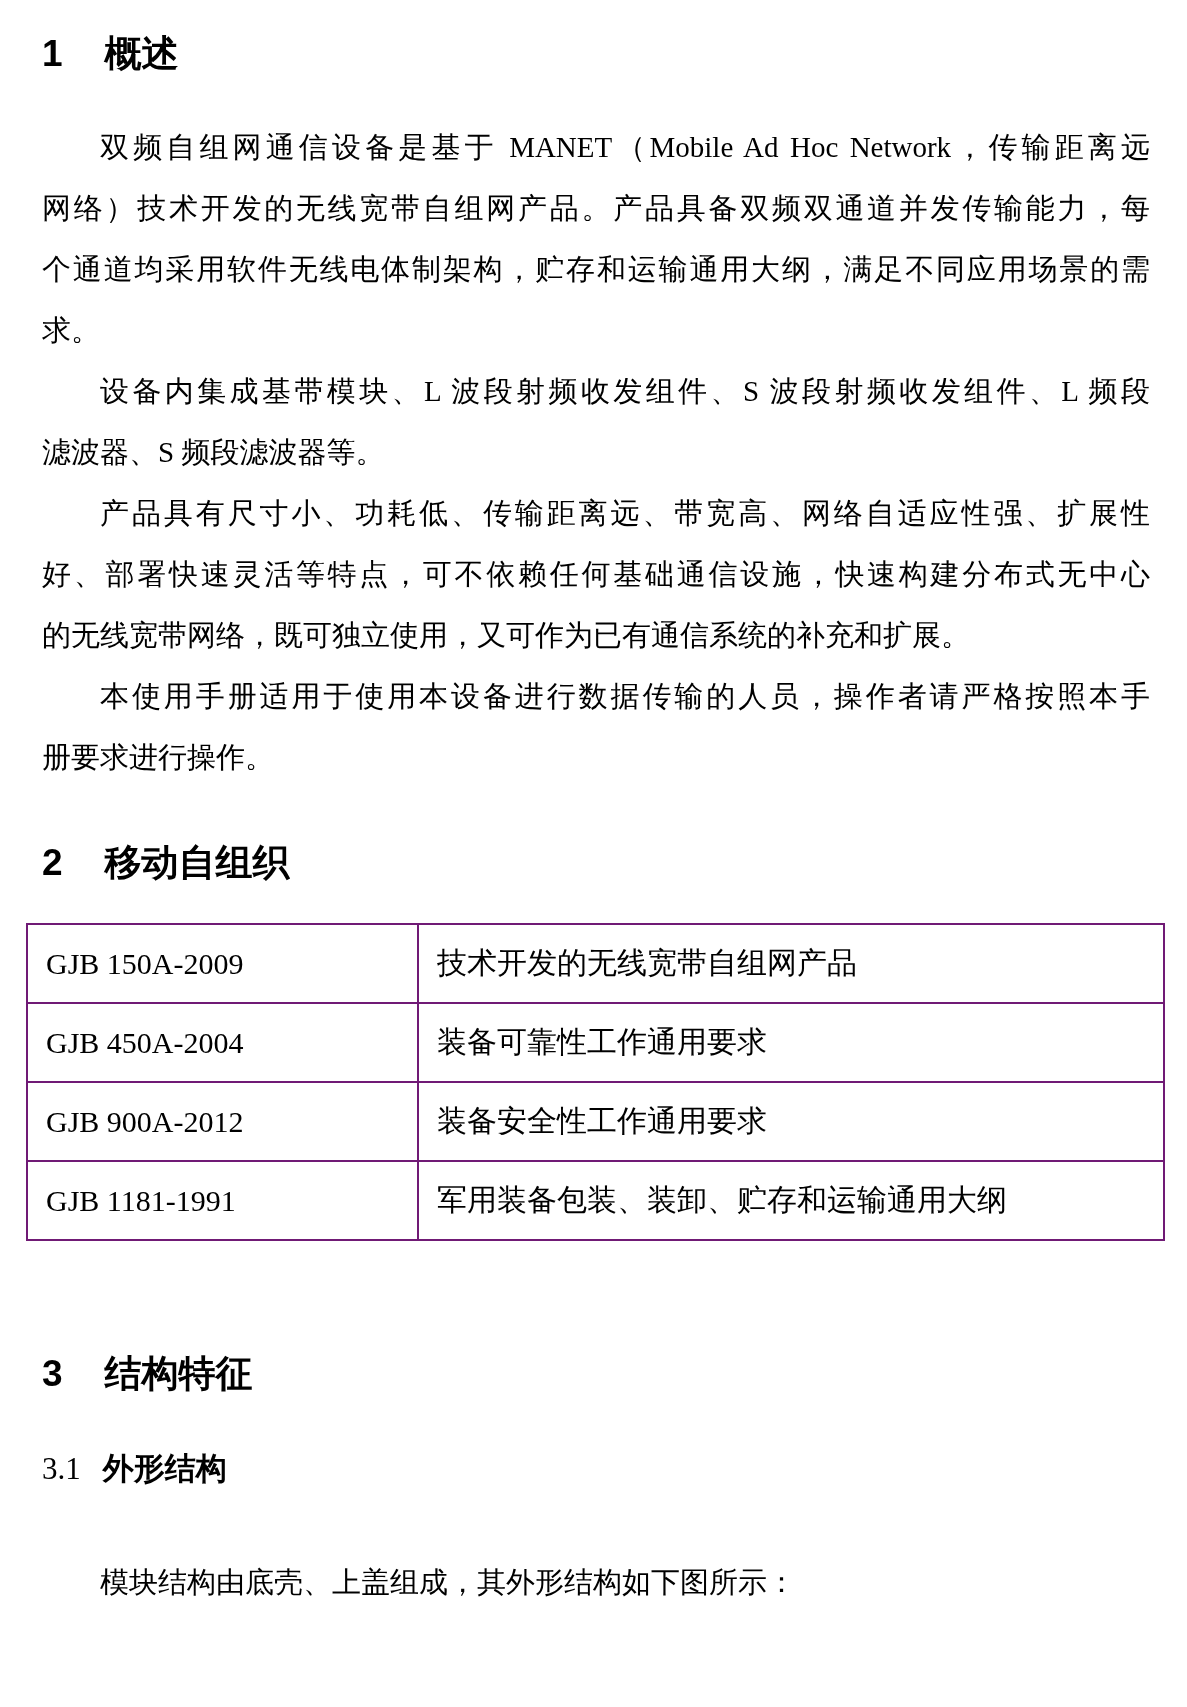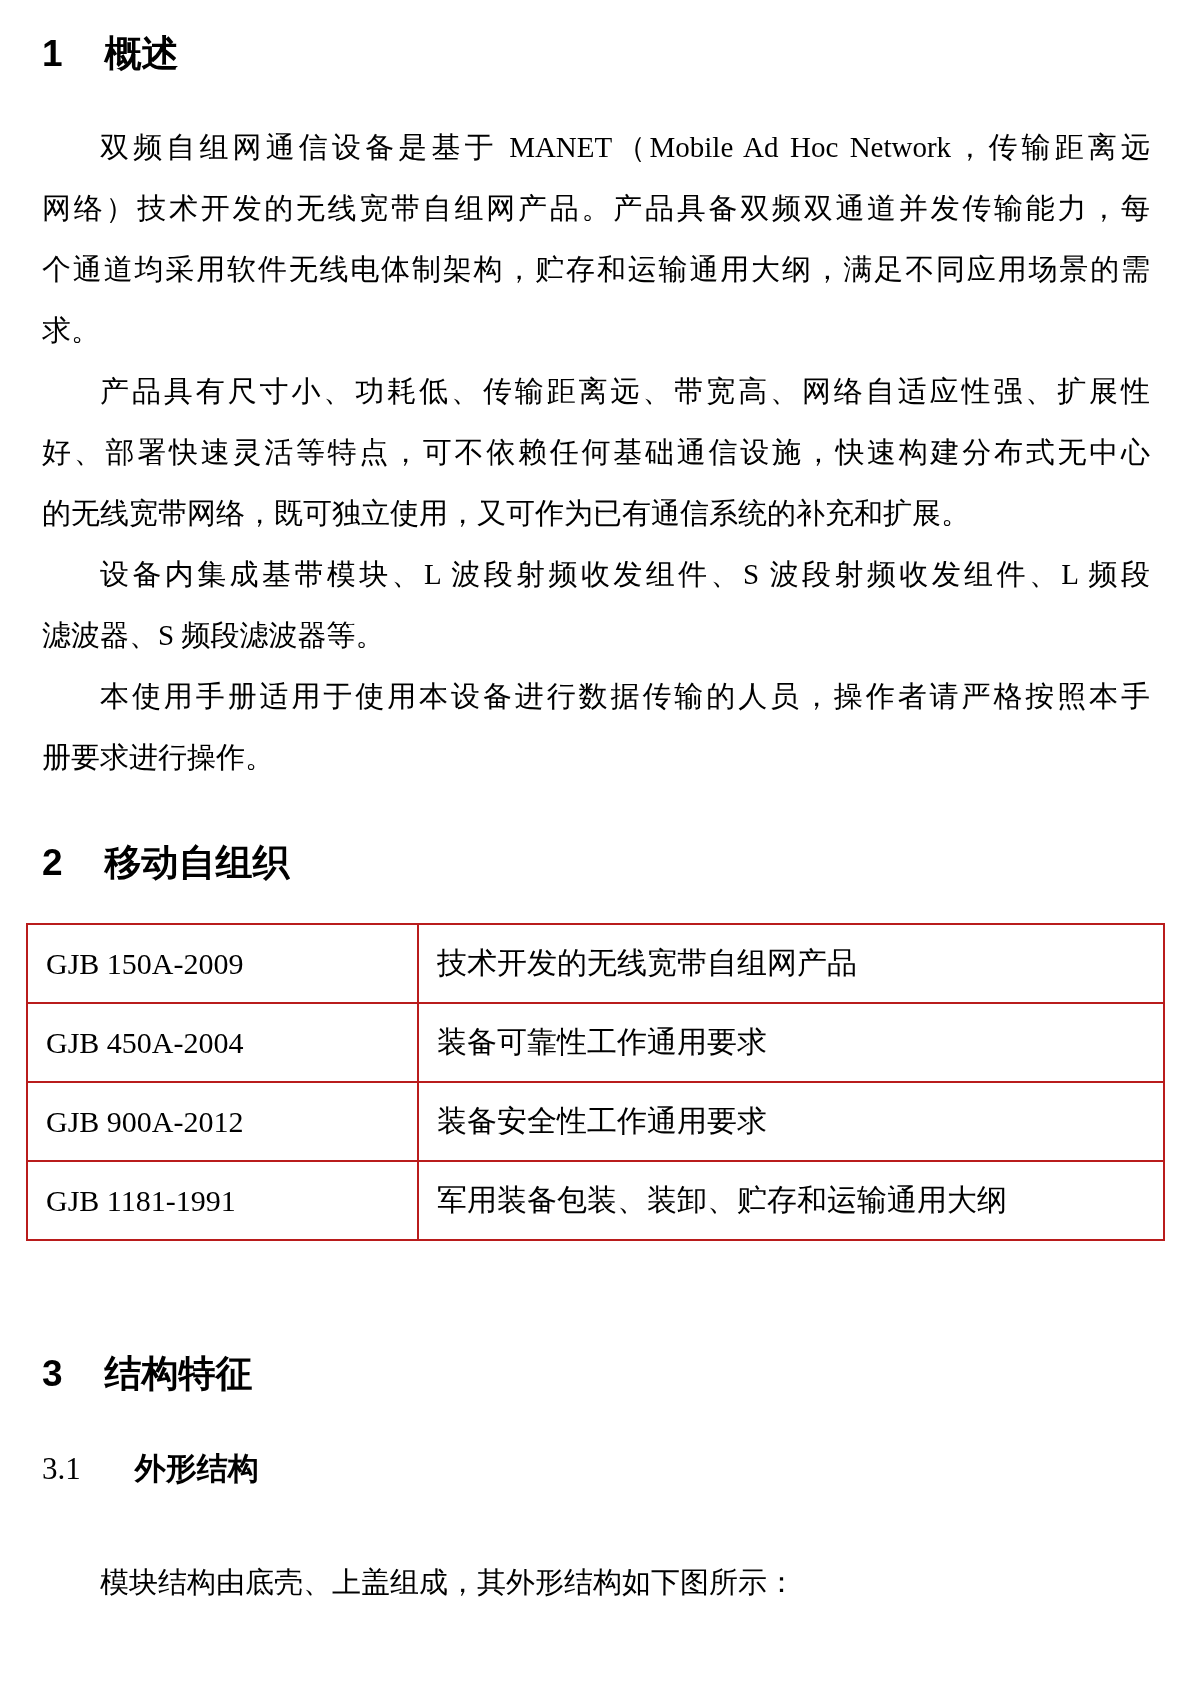--- a/index.html
+++ b/index.html
@@ -23,21 +23,21 @@
   .hd-num{flex:0 0 auto;}
   .hd-lg .hd-num{margin-right:42px;}
   .hd-sm .hd-num{
     margin-right:22px;
     font-family:"Liberation Serif","DejaVu Serif",serif;
     font-weight:normal;
   }
   #h1{margin-top:33px;}
   #h2{margin-top:54px;}
   #h3{margin-top:112px;}
-  #h31{margin-top:56px;gap:32px;}
+  #h31{margin-top:56px;}
 
   
   .para{margin:0 0 0 42px;width:1108px;font-size:29px;line-height:61px;}
   #p1{margin-top:42px;}
   #p5{margin-top:65px;}
   .ln{
     text-align:justify;
     text-align-last:justify;
     white-space:nowrap;
   }
@@ -48,21 +48,21 @@
   .indent{text-indent:58px;}
 
   
   .ref-table{
     margin:39px 0 0 26px;
     width:1137px;
     border-collapse:collapse;
     table-layout:fixed;
   }
   .ref-table td{
-    border:2px solid #b91c1c;
+    border:2px solid #701a75;
     height:77px;
     padding:0 10px 0 18px;
     font-size:30px;
     vertical-align:middle;
     overflow:hidden;
   }
   .ref-table col.c1{width:391px;}
   .ref-table col.c2{width:746px;}
 </style>
 </head>
@@ -75,29 +75,29 @@
     <span class="hd-title">概述</span>
   </div>
 
   <div class="para" id="p1">
     <div class="ln indent">双频自组网通信设备是基于 MANET（Mobile Ad Hoc Network，传输距离远</div>
     <div class="ln">网络）技术开发的无线宽带自组网产品。产品具备双频双通道并发传输能力，每</div>
     <div class="ln">个通道均采用软件无线电体制架构，贮存和运输通用大纲，满足不同应用场景的需</div>
     <div class="ln ln-last">求。</div>
   </div>
 
+  <div class="para" id="p3">
+    <div class="ln indent">设备内集成基带模块、L 波段射频收发组件、S 波段射频收发组件、L 频段</div>
+    <div class="ln ln-last">滤波器、S 频段滤波器等。</div>
+  </div>
+
   <div class="para" id="p2">
     <div class="ln indent">产品具有尺寸小、功耗低、传输距离远、带宽高、网络自适应性强、扩展性</div>
     <div class="ln">好、部署快速灵活等特点，可不依赖任何基础通信设施，快速构建分布式无中心</div>
     <div class="ln ln-last">的无线宽带网络，既可独立使用，又可作为已有通信系统的补充和扩展。</div>
-  </div>
-
-  <div class="para" id="p3">
-    <div class="ln indent">设备内集成基带模块、L 波段射频收发组件、S 波段射频收发组件、L 频段</div>
-    <div class="ln ln-last">滤波器、S 频段滤波器等。</div>
   </div>
 
   <div class="para" id="p4">
     <div class="ln indent">本使用手册适用于使用本设备进行数据传输的人员，操作者请严格按照本手</div>
     <div class="ln ln-last">册要求进行操作。</div>
   </div>
 
   <div class="hd hd-lg" id="h2">
     <span class="hd-num">2</span>
     <span class="hd-title">移动自组织</span>

